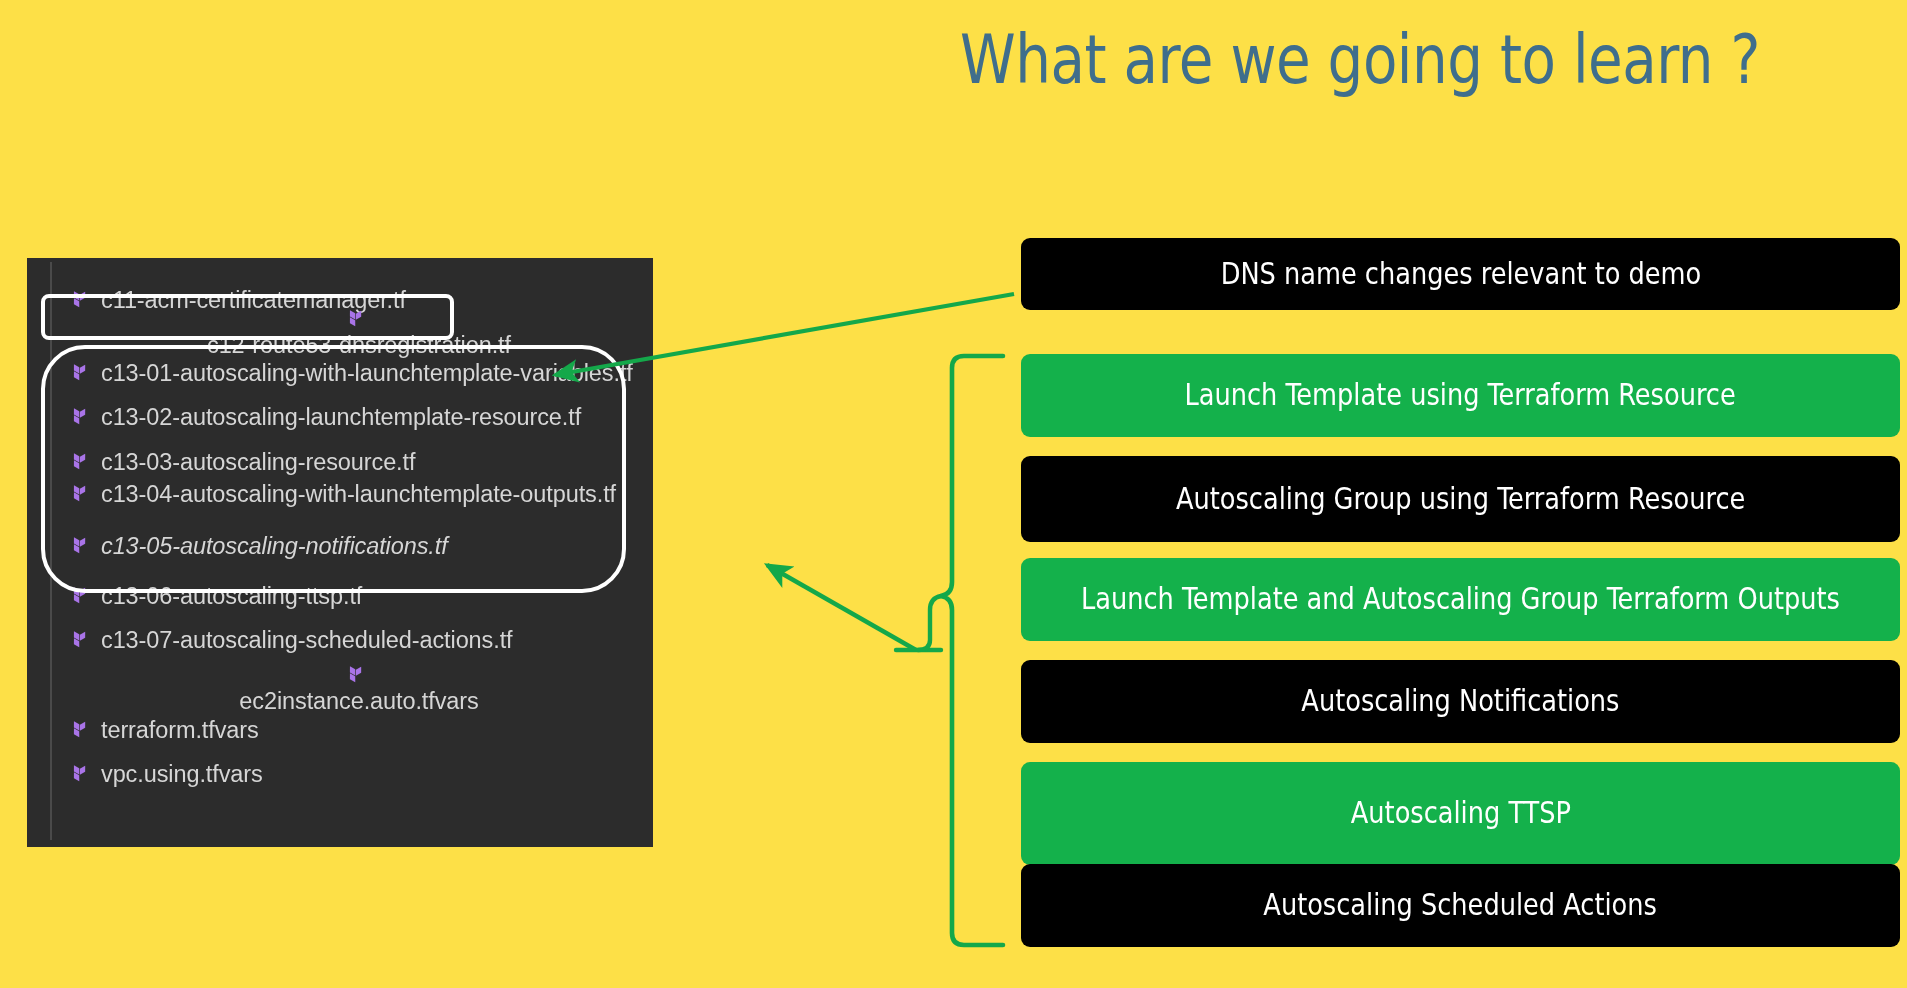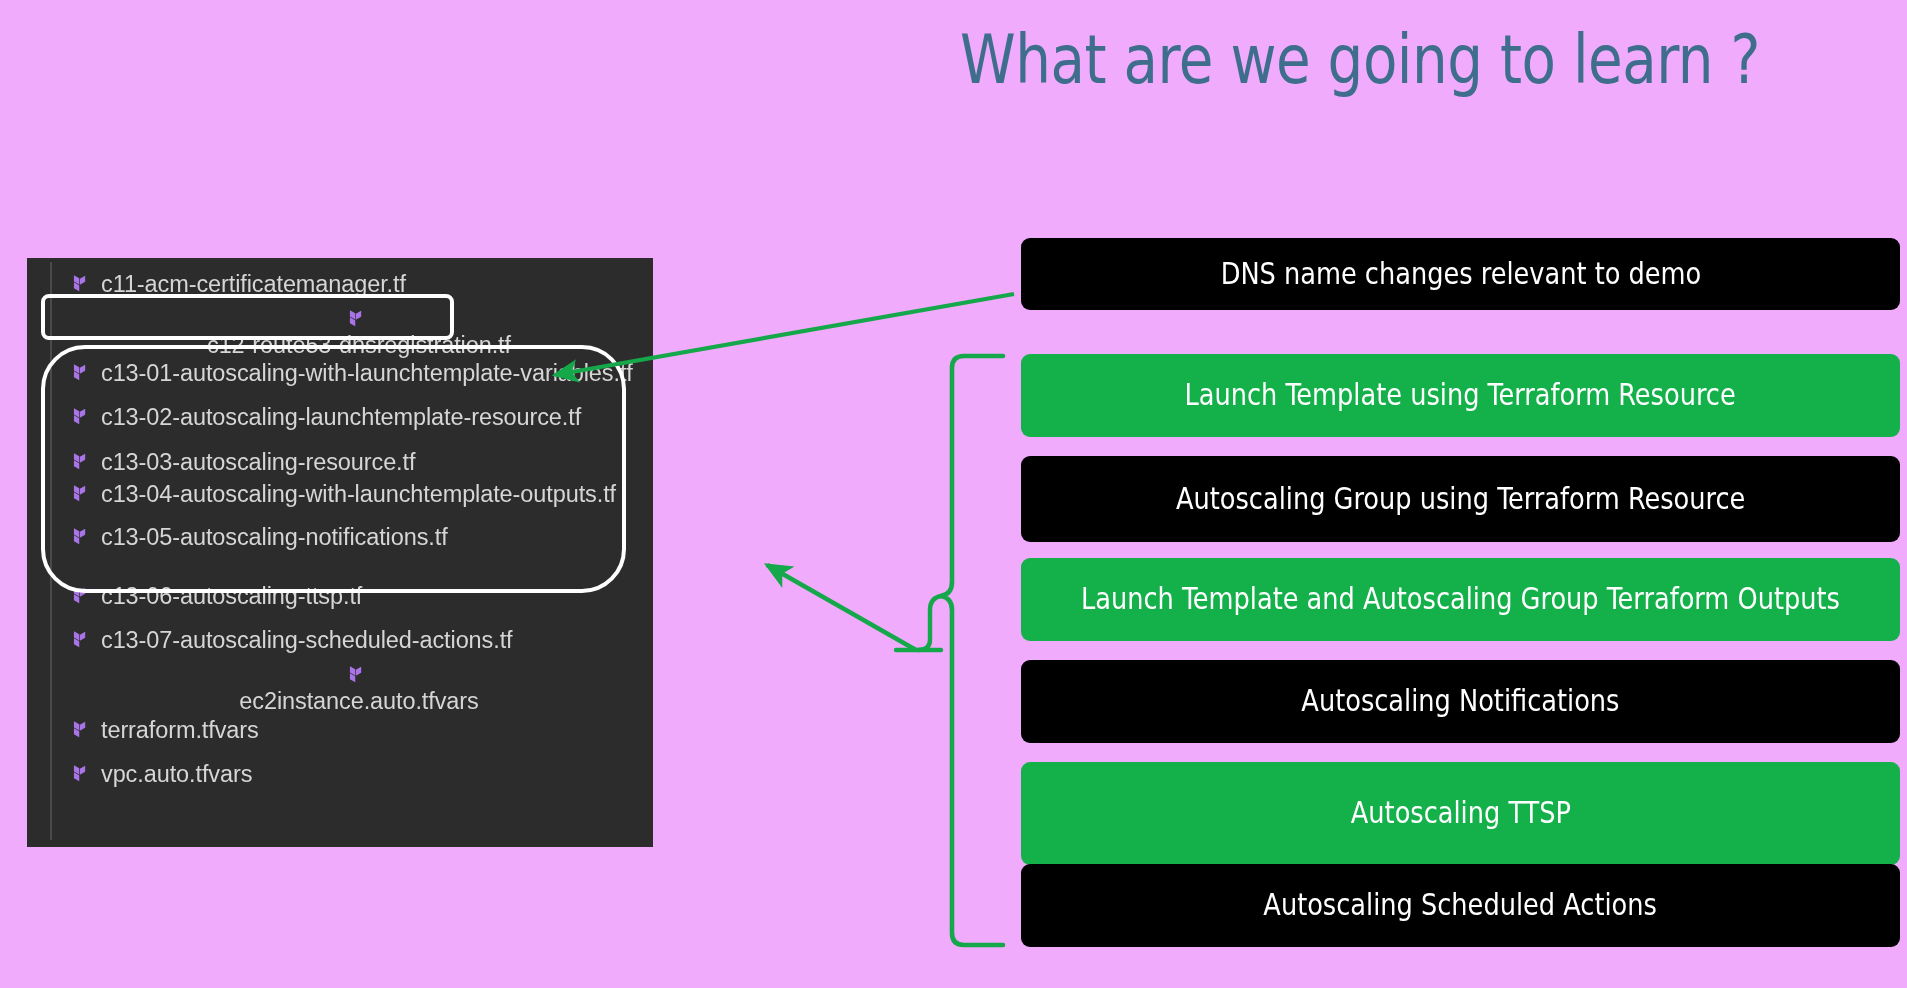--- a/index.html
+++ b/index.html
@@ -10,21 +10,21 @@
     height: 988px;
     background: #ffffff;
     font-family: "Liberation Sans", sans-serif;
     overflow: hidden;
   }
 
   #slide {
     position: relative;
     width: 1907px;
     height: 988px;
-    background: #f0abfc;
+    background: #fde047;
   }
 
   
   #slide-title {
     position: absolute;
     left: 840px;
     top: 24px;
     width: 1040px;
     text-align: center;
     font-family: "DejaVu Sans Condensed", "Liberation Sans Narrow", "Liberation Sans", sans-serif;
@@ -143,21 +143,21 @@
 </head>
 <body>
 
 <div id="slide">
 
   <div id="slide-title">What are we going to learn ?</div>
 
   <div id="explorer-panel">
     <div id="indent-guide"></div>
     <div id="file-rows">
-        <div class="file-row" style="top: 4px;">
+        <div class="file-row" style="top: 20px;">
           <span class="tf-icon">
             <svg viewBox="0 0 32 32" aria-hidden="true">
               <path d="M11.4 4.2 L18.2 8.1 L18.2 15.9 L11.4 12.0 Z" fill="#A974E8"></path>
               <path d="M19.0 8.6 L25.8 4.7 L25.8 12.5 L19.0 16.4 Z" fill="#A974E8"></path>
               <path d="M11.4 13.0 L18.2 16.9 L18.2 24.7 L11.4 20.8 Z" fill="#A974E8"></path>
               <path d="M4.2 9.0 L10.6 12.6 L10.6 20.0 L4.2 16.4 Z" fill="#A974E8" opacity="0.0"></path>
             </svg>
           </span>
           <span class="file-label">c11-acm-certificatemanager.tf</span>
         </div>
@@ -209,21 +209,21 @@
           <span class="tf-icon">
             <svg viewBox="0 0 32 32" aria-hidden="true">
               <path d="M11.4 4.2 L18.2 8.1 L18.2 15.9 L11.4 12.0 Z" fill="#A974E8"></path>
               <path d="M19.0 8.6 L25.8 4.7 L25.8 12.5 L19.0 16.4 Z" fill="#A974E8"></path>
               <path d="M11.4 13.0 L18.2 16.9 L18.2 24.7 L11.4 20.8 Z" fill="#A974E8"></path>
               <path d="M4.2 9.0 L10.6 12.6 L10.6 20.0 L4.2 16.4 Z" fill="#A974E8" opacity="0.0"></path>
             </svg>
           </span>
           <span class="file-label">c13-04-autoscaling-with-launchtemplate-outputs.tf</span>
         </div>
-        <div class="file-row" style="top: 257px;">
+        <div class="file-row" style="top: 266px; font-style: italic;">
           <span class="tf-icon">
             <svg viewBox="0 0 32 32" aria-hidden="true">
               <path d="M11.4 4.2 L18.2 8.1 L18.2 15.9 L11.4 12.0 Z" fill="#A974E8"></path>
               <path d="M19.0 8.6 L25.8 4.7 L25.8 12.5 L19.0 16.4 Z" fill="#A974E8"></path>
               <path d="M11.4 13.0 L18.2 16.9 L18.2 24.7 L11.4 20.8 Z" fill="#A974E8"></path>
               <path d="M4.2 9.0 L10.6 12.6 L10.6 20.0 L4.2 16.4 Z" fill="#A974E8" opacity="0.0"></path>
             </svg>
           </span>
           <span class="file-label">c13-05-autoscaling-notifications.tf</span>
         </div>
@@ -273,21 +273,21 @@
         </div>
         <div class="file-row" style="top: 494.6px;">
           <span class="tf-icon">
             <svg viewBox="0 0 32 32" aria-hidden="true">
               <path d="M11.4 4.2 L18.2 8.1 L18.2 15.9 L11.4 12.0 Z" fill="#A974E8"></path>
               <path d="M19.0 8.6 L25.8 4.7 L25.8 12.5 L19.0 16.4 Z" fill="#A974E8"></path>
               <path d="M11.4 13.0 L18.2 16.9 L18.2 24.7 L11.4 20.8 Z" fill="#A974E8"></path>
               <path d="M4.2 9.0 L10.6 12.6 L10.6 20.0 L4.2 16.4 Z" fill="#A974E8" opacity="0.0"></path>
             </svg>
           </span>
-          <span class="file-label">vpc.auto.tfvars</span>
+          <span class="file-label">vpc.using.tfvars</span>
         </div>
       </div>
     <div class="sel-outline" id="sel-c12"></div>
     <div class="sel-outline" id="sel-c13group"></div>
   </div>
 
   <div id="callout-list">
       <div class="callout-box box-black" style="top: 238px; height: 72px;">
         <span class="callout-text">DNS name changes relevant to demo</span>
       </div>

